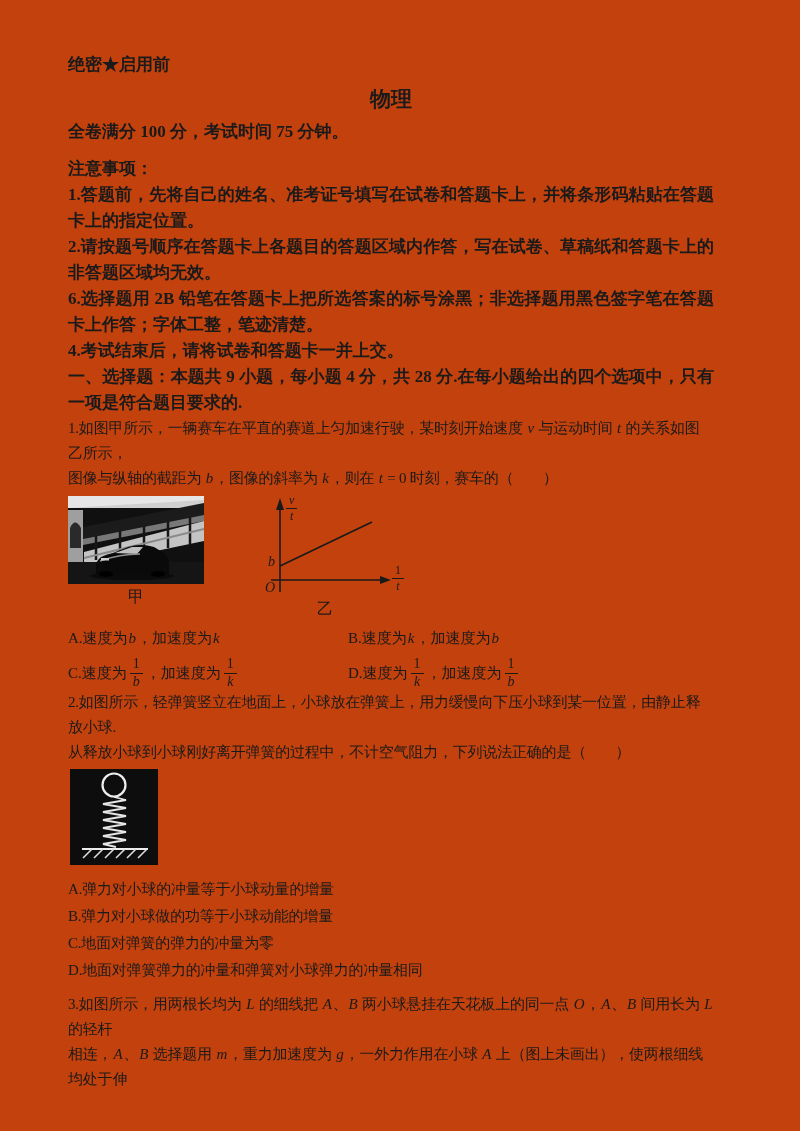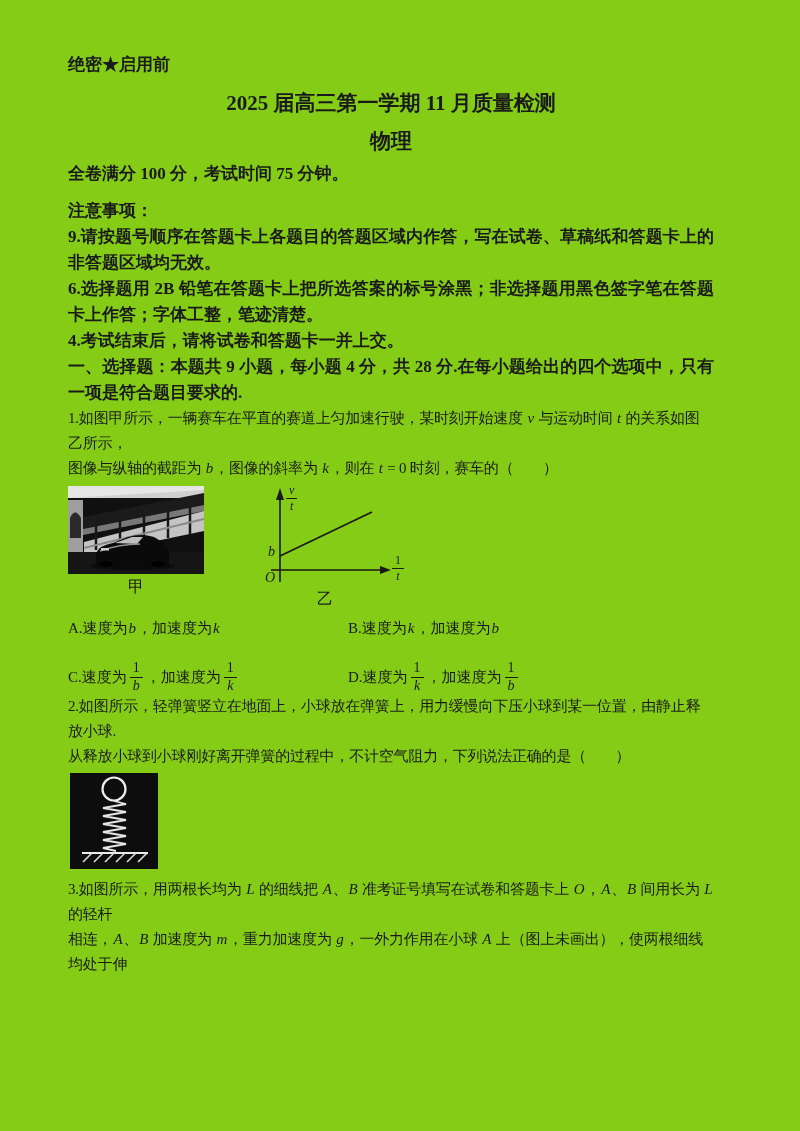--- a/index.html
+++ b/index.html
@@ -1,18 +1,18 @@
 <!DOCTYPE html>
 <html lang="zh"><head>
 <meta charset="utf-8">
 <style>
   * { margin:0; padding:0; box-sizing:border-box; }
   html,body { background:#ffffff; }
   .page {
-    width:800px; height:1131px; background:#84cc16; color:#1a1a1a;
+    width:800px; height:1131px; background:#c2410c; color:#1a1a1a;
     font-family:"Liberation Serif","DejaVu Serif",serif;
     padding:54px 86px 0 68px; overflow:hidden; position:relative;
   }
   .secrecy { font-size:17px; font-weight:700; line-height:22px; }
   .title   { text-align:center; font-size:21px; font-weight:700; margin-top:12px; line-height:30px; }
   .subject { text-align:center; font-size:21px; font-weight:700; margin-top:10px; line-height:27px; }
   .exam-info { text-align:left; font-size:17px; font-weight:700; margin-top:7px; line-height:24px; }
   .notice-heading { font-size:17px; font-weight:700; margin-top:12px; line-height:26px; }
   .notice-item, .section-heading { font-size:17px; font-weight:700; line-height:26px; text-align:justify; }
   .question { }
@@ -36,39 +36,39 @@
   .graph-caption { width:150px; }
 
   
   .frac { display:inline-block; vertical-align:middle; text-align:center; line-height:1.05; margin:1px 3px; }
   .frac .num { display:block; padding:0 3px 1px; border-bottom:1.3px solid #1a1a1a; }
   .frac .den { display:block; padding:1px 3px 0; }
   .opt .frac { font-size:14px; }
   .frac-sm .frac { font-size:12px; margin:0; }
 
   
-  .opt-grid { display:grid; grid-template-columns:280px auto; margin-top:6px; row-gap:19px; align-items:center; }
+  .opt-grid { display:grid; grid-template-columns:280px auto; margin-top:6px; row-gap:5px; align-items:center; }
   .opt { font-size:15px; line-height:25px; display:flex; align-items:center; flex-wrap:nowrap; white-space:nowrap; }
   .opt-list { margin-top:11px; }
   .opt-line { line-height:27px; }
 
   .spring-fig { display:block; margin:4px 0 0 2px; }
 </style>
 </head>
 <body>
 
 <div class="page">
 
   <div class="secrecy">绝密★启用前</div>
-  <div class="title">2025 届高三第一学期 11 月质量检测</div>
   <div class="subject">物理</div>
   <div class="exam-info">全卷满分 100 分，考试时间 75 分钟。</div>
 
   <div class="notice-heading">注意事项：</div>
-  <div class="notice-item">9.请按题号顺序在答题卡上各题目的答题区域内作答，写在试卷、草稿纸和答题卡上的非答题区域均无效。</div>
+  <div class="notice-item">1.答题前，先将自己的姓名、准考证号填写在试卷和答题卡上，并将条形码粘贴在答题卡上的指定位置。</div>
+  <div class="notice-item">2.请按题号顺序在答题卡上各题目的答题区域内作答，写在试卷、草稿纸和答题卡上的非答题区域均无效。</div>
   <div class="notice-item">6.选择题用 2B 铅笔在答题卡上把所选答案的标号涂黑；非选择题用黑色签字笔在答题卡上作答；字体工整，笔迹清楚。</div>
   <div class="notice-item">4.考试结束后，请将试卷和答题卡一并上交。</div>
   <div class="section-heading">一、选择题：本题共 9 小题，每小题 4 分，共 28 分.在每小题给出的四个选项中，只有一项是符合题目要求的.</div>
 
   <div class="question">
     <div class="q-line"><span>1.如图甲所示，一辆赛车在平直的赛道上匀加速行驶，某时刻开始速度 </span><i>v</i><span> 与运动时间 </span><i>t</i><span> 的关系如图乙所示，</span></div>
     <div class="q-line"><span>图像与纵轴的截距为 </span><i>b</i><span>，图像的斜率为 </span><i>k</i><span>，则在 </span><i>t</i><span> = 0 时刻，赛车的（　　）</span></div>
 
     <div class="fig-row">
       <div class="fig-col">
@@ -171,21 +171,27 @@
       <g stroke="#dcdcdc" stroke-width="1.6">
         <line x1="22" y1="80" x2="13" y2="89"></line>
         <line x1="33" y1="80" x2="24" y2="89"></line>
         <line x1="44" y1="80" x2="35" y2="89"></line>
         <line x1="55" y1="80" x2="46" y2="89"></line>
         <line x1="66" y1="80" x2="57" y2="89"></line>
         <line x1="77" y1="80" x2="68" y2="89"></line>
       </g>
     </svg>
 
+    <div class="opt-list">
+      <div class="q-line opt-line"><span>A.弹力对小球的冲量等于小球动量的增量</span></div>
+      <div class="q-line opt-line"><span>B.弹力对小球做的功等于小球动能的增量</span></div>
+      <div class="q-line opt-line"><span>C.地面对弹簧的弹力的冲量为零</span></div>
+      <div class="q-line opt-line"><span>D.地面对弹簧弹力的冲量和弹簧对小球弹力的冲量相同</span></div>
+    </div>
   </div>
 
   <div class="question" style="margin-top:8px">
-    <div class="q-line"><span>3.如图所示，用两根长均为 </span><i>L</i><span> 的细线把 </span><i>A</i><span>、</span><i>B</i><span> 准考证号填写在试卷和答题卡上 </span><i>O</i><span>，</span><i>A</i><span>、</span><i>B</i><span> 间用长为 </span><i>L</i><span> 的轻杆</span></div>
-    <div class="q-line"><span>相连，</span><i>A</i><span>、</span><i>B</i><span> 加速度为 </span><i>m</i><span>，重力加速度为 </span><i>g</i><span>，一外力作用在小球 </span><i>A</i><span> 上（图上未画出），使两根细线均处于伸</span></div>
+    <div class="q-line"><span>3.如图所示，用两根长均为 </span><i>L</i><span> 的细线把 </span><i>A</i><span>、</span><i>B</i><span> 两小球悬挂在天花板上的同一点 </span><i>O</i><span>，</span><i>A</i><span>、</span><i>B</i><span> 间用长为 </span><i>L</i><span> 的轻杆</span></div>
+    <div class="q-line"><span>相连，</span><i>A</i><span>、</span><i>B</i><span> 选择题用 </span><i>m</i><span>，重力加速度为 </span><i>g</i><span>，一外力作用在小球 </span><i>A</i><span> 上（图上未画出），使两根细线均处于伸</span></div>
 
   </div>
 
 </div>
 
 </body></html>

